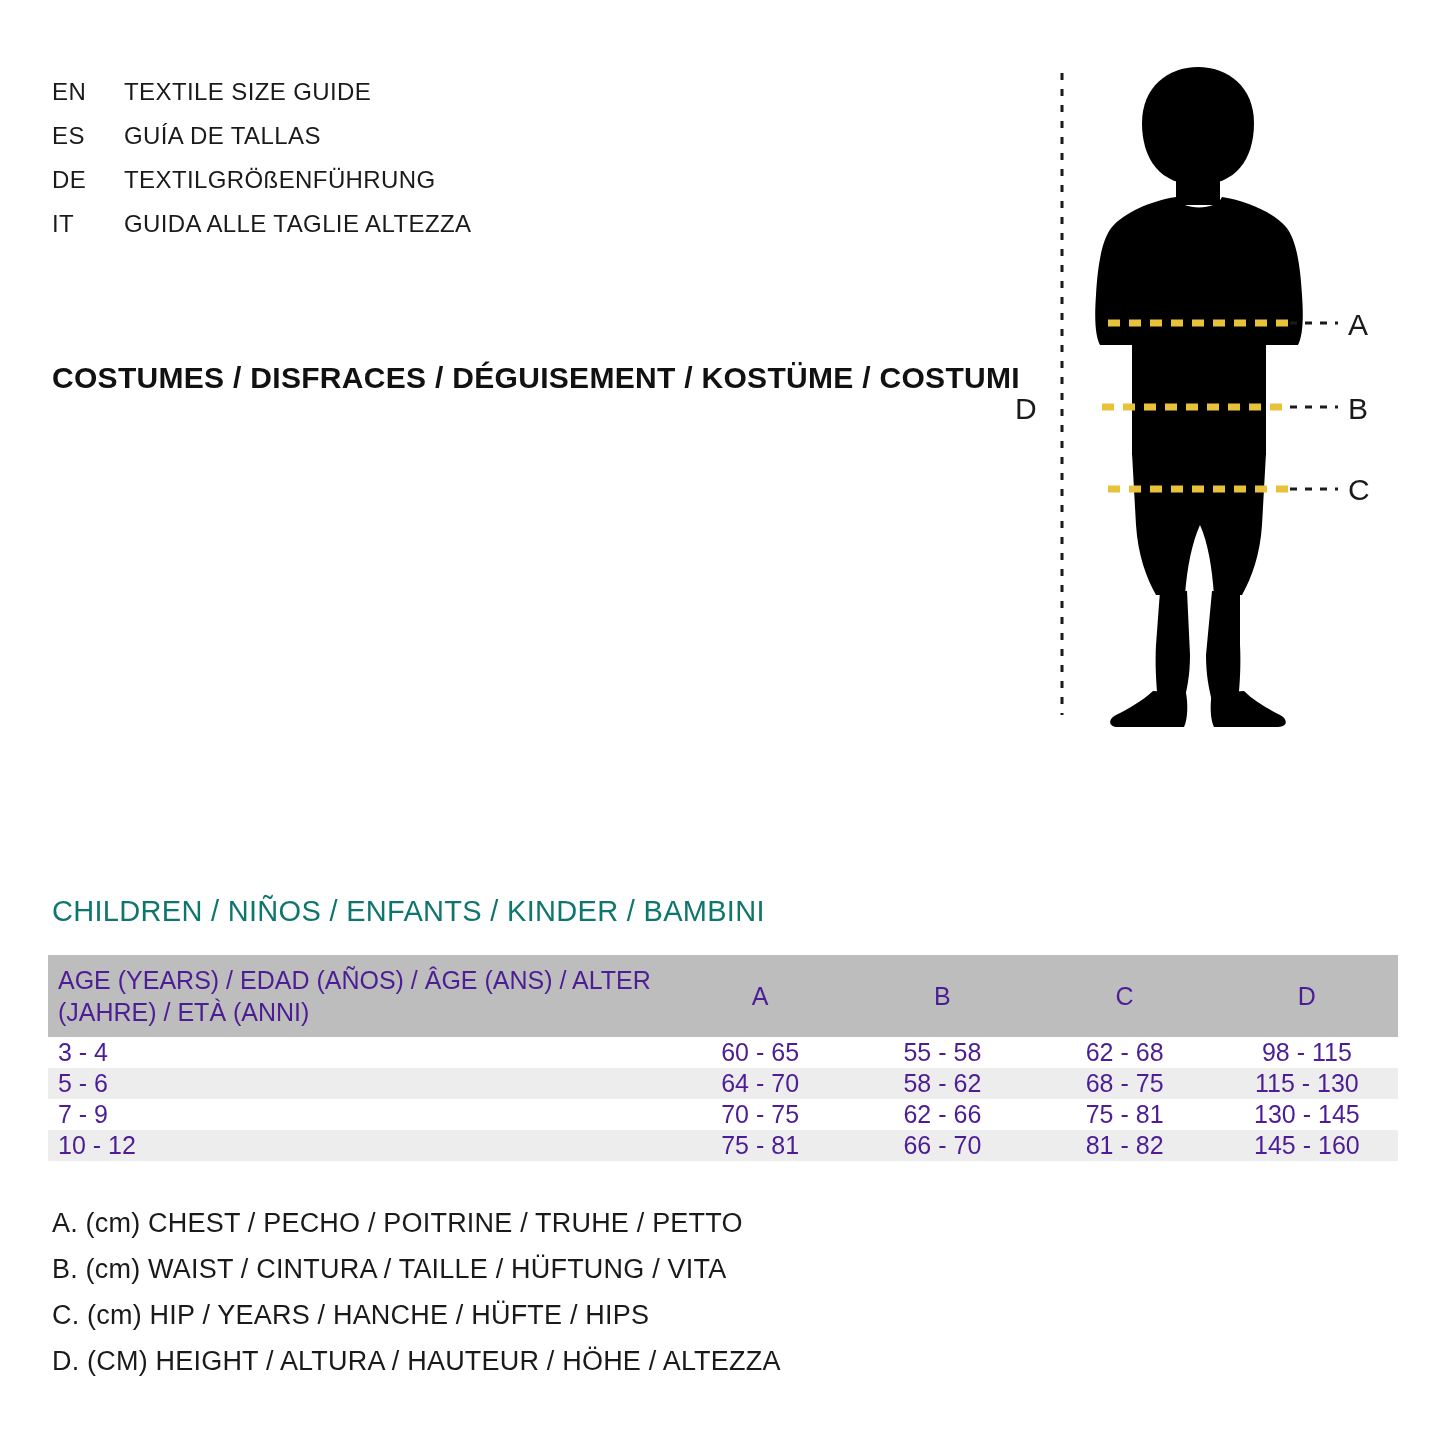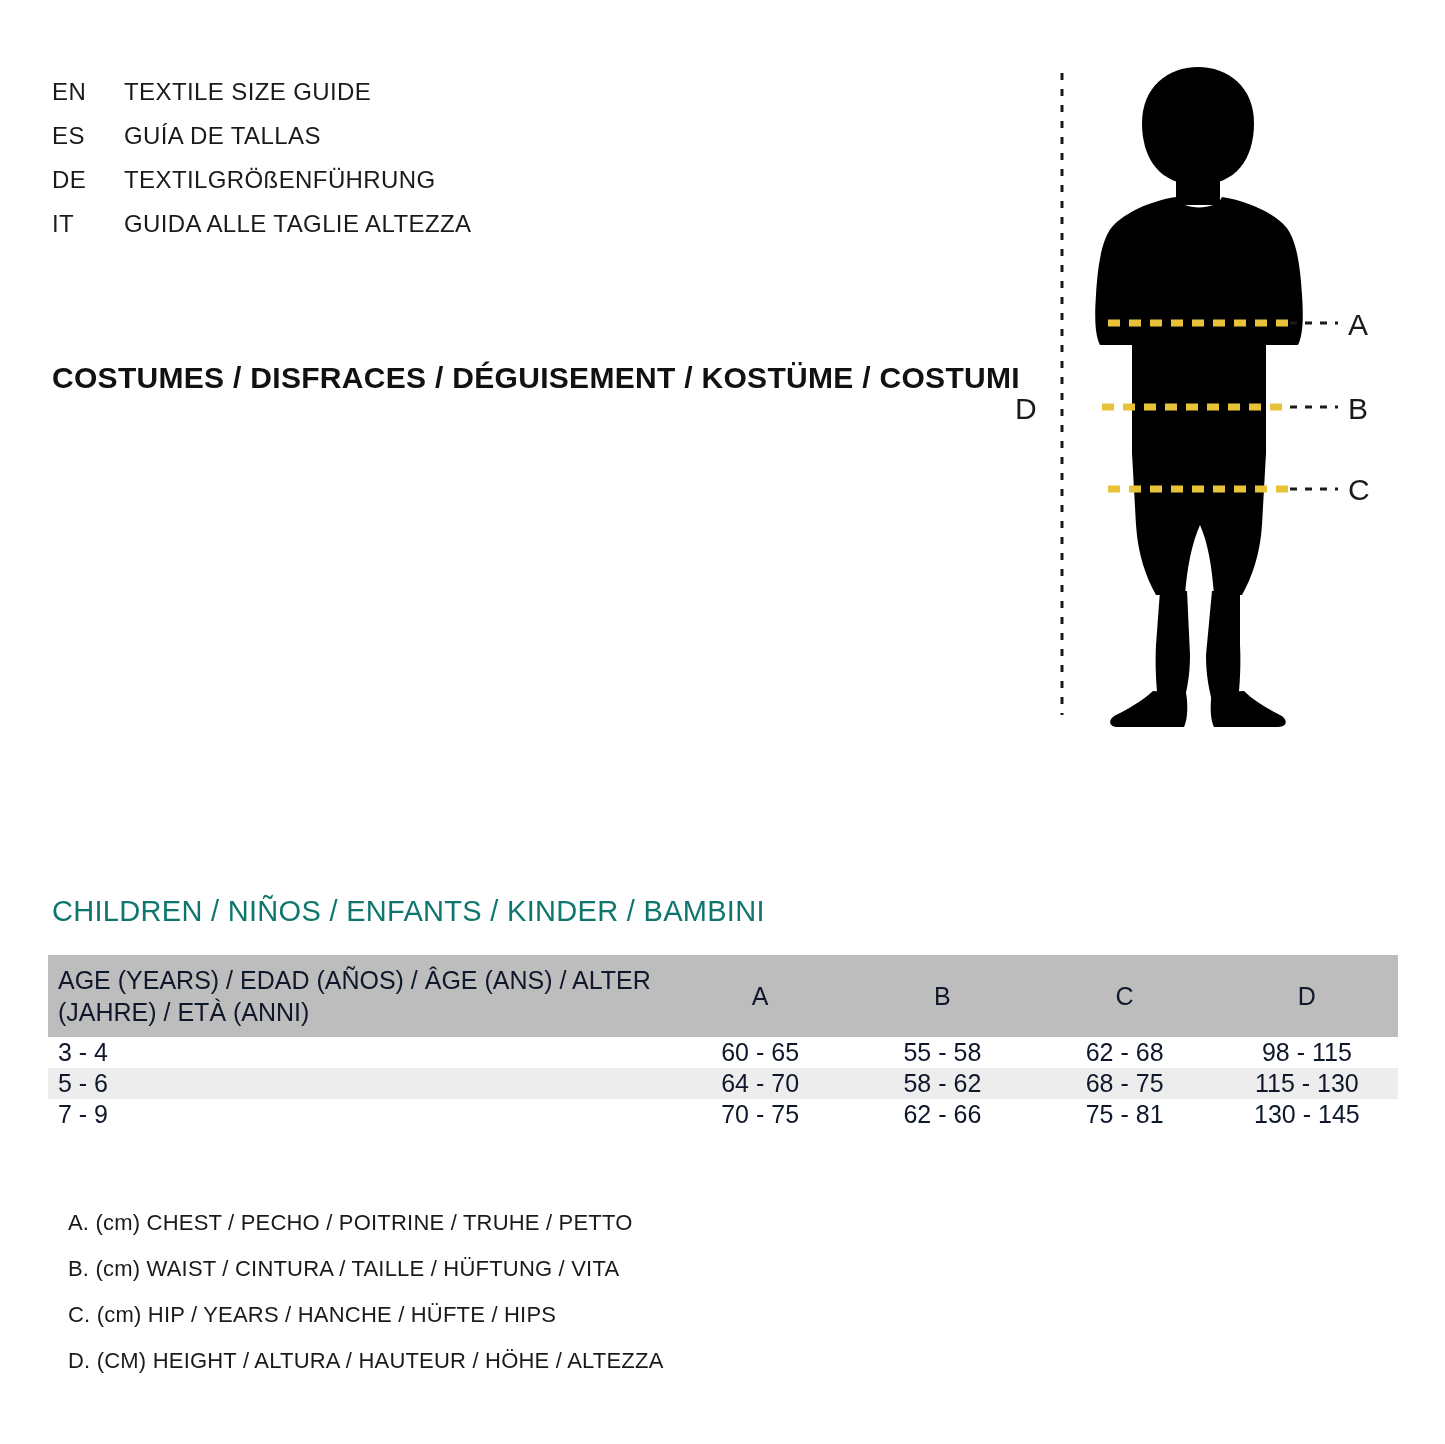--- a/index.html
+++ b/index.html
@@ -83,21 +83,21 @@
     color: #0f766e;
   }
 
   table.size-table {
     position: absolute;
     left: 48px;
     top: 955px;
     width: 1350px;
     border-collapse: collapse;
     font-size: 25px;
-    color: #0f172a;
+    color: #4c1d95;
   }
   table.size-table th {
     background: #bdbdbd;
     font-weight: normal;
     text-align: center;
     padding: 9px 0;
     vertical-align: middle;
     font-size: 25px;
   }
   table.size-table th.age-head {
@@ -119,23 +119,23 @@
   }
   table.size-table tbody tr:nth-child(even) {
     background: #ededed;
   }
   .col-age { width: 46%; }
   .col-m { width: 13.5%; }
 
   
   .legend {
     position: absolute;
-    left: 68px;
+    left: 52px;
     top: 1200px;
-    font-size: 22px;
+    font-size: 27px;
     line-height: 46px;
     letter-spacing: 0.2px;
     color: #1a1a1a;
   }
 </style>
 </head>
 <body>
 
 <div class="lang-block">
   <div class="lang-row">
@@ -227,20 +227,27 @@
       <td>58 - 62</td>
       <td>68 - 75</td>
       <td>115 - 130</td>
     </tr>
     <tr>
       <td class="age-col">7 - 9</td>
       <td>70 - 75</td>
       <td>62 - 66</td>
       <td>75 - 81</td>
       <td>130 - 145</td>
+    </tr>
+    <tr>
+      <td class="age-col">10 - 12</td>
+      <td>75 - 81</td>
+      <td>66 - 70</td>
+      <td>81 - 82</td>
+      <td>145 - 160</td>
     </tr>
   </tbody>
 </table>
 
 <div class="legend">
   <div>A. (cm) CHEST / PECHO / POITRINE / TRUHE / PETTO</div>
   <div>B. (cm) WAIST / CINTURA / TAILLE / HÜFTUNG / VITA</div>
   <div>C. (cm) HIP / YEARS / HANCHE / HÜFTE / HIPS</div>
   <div>D. (CM) HEIGHT / ALTURA / HAUTEUR / HÖHE / ALTEZZA</div>
 </div>

